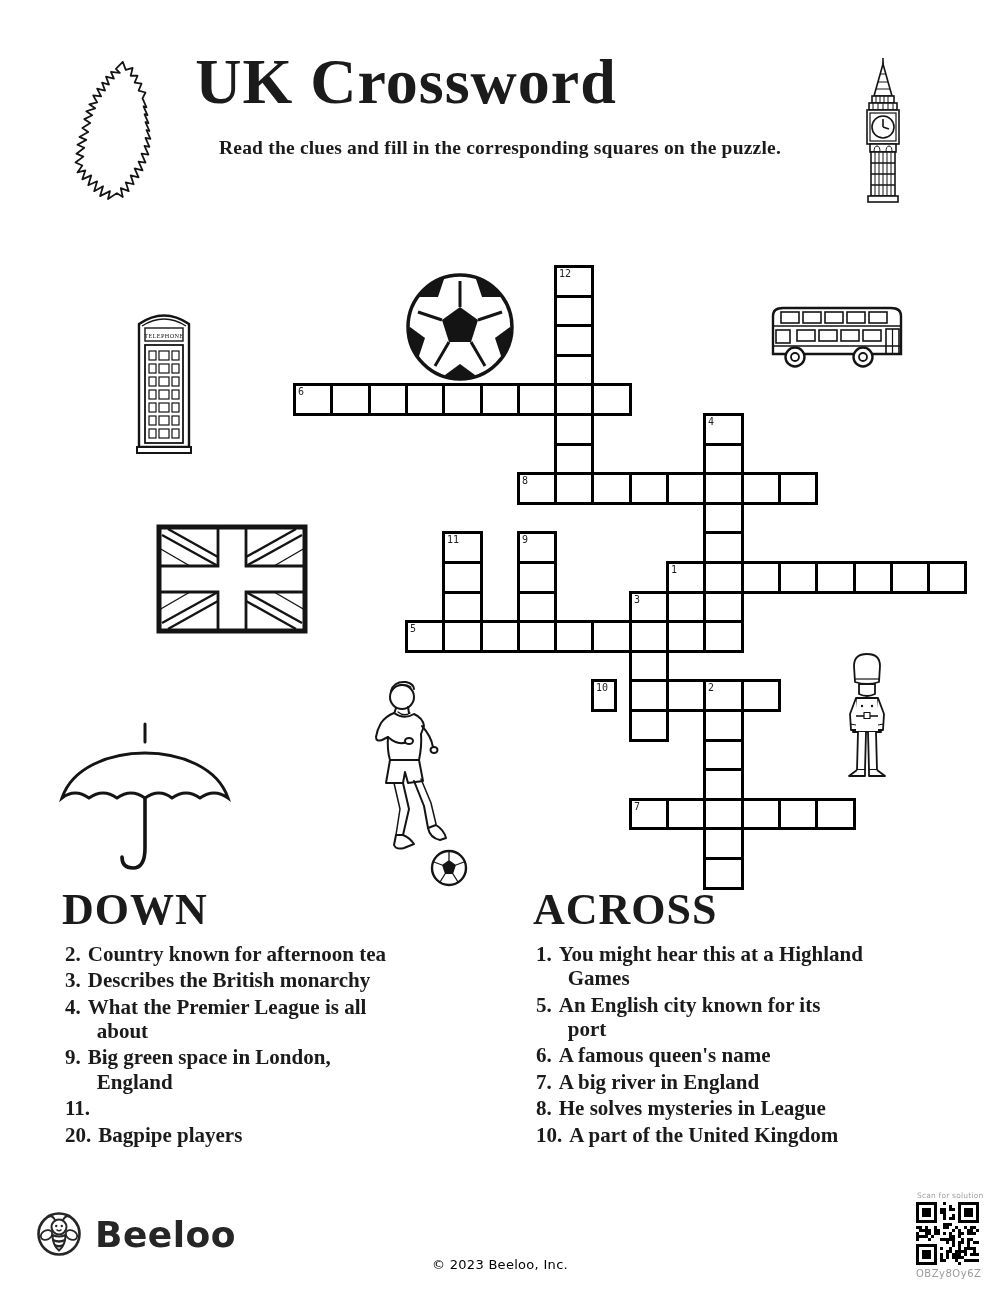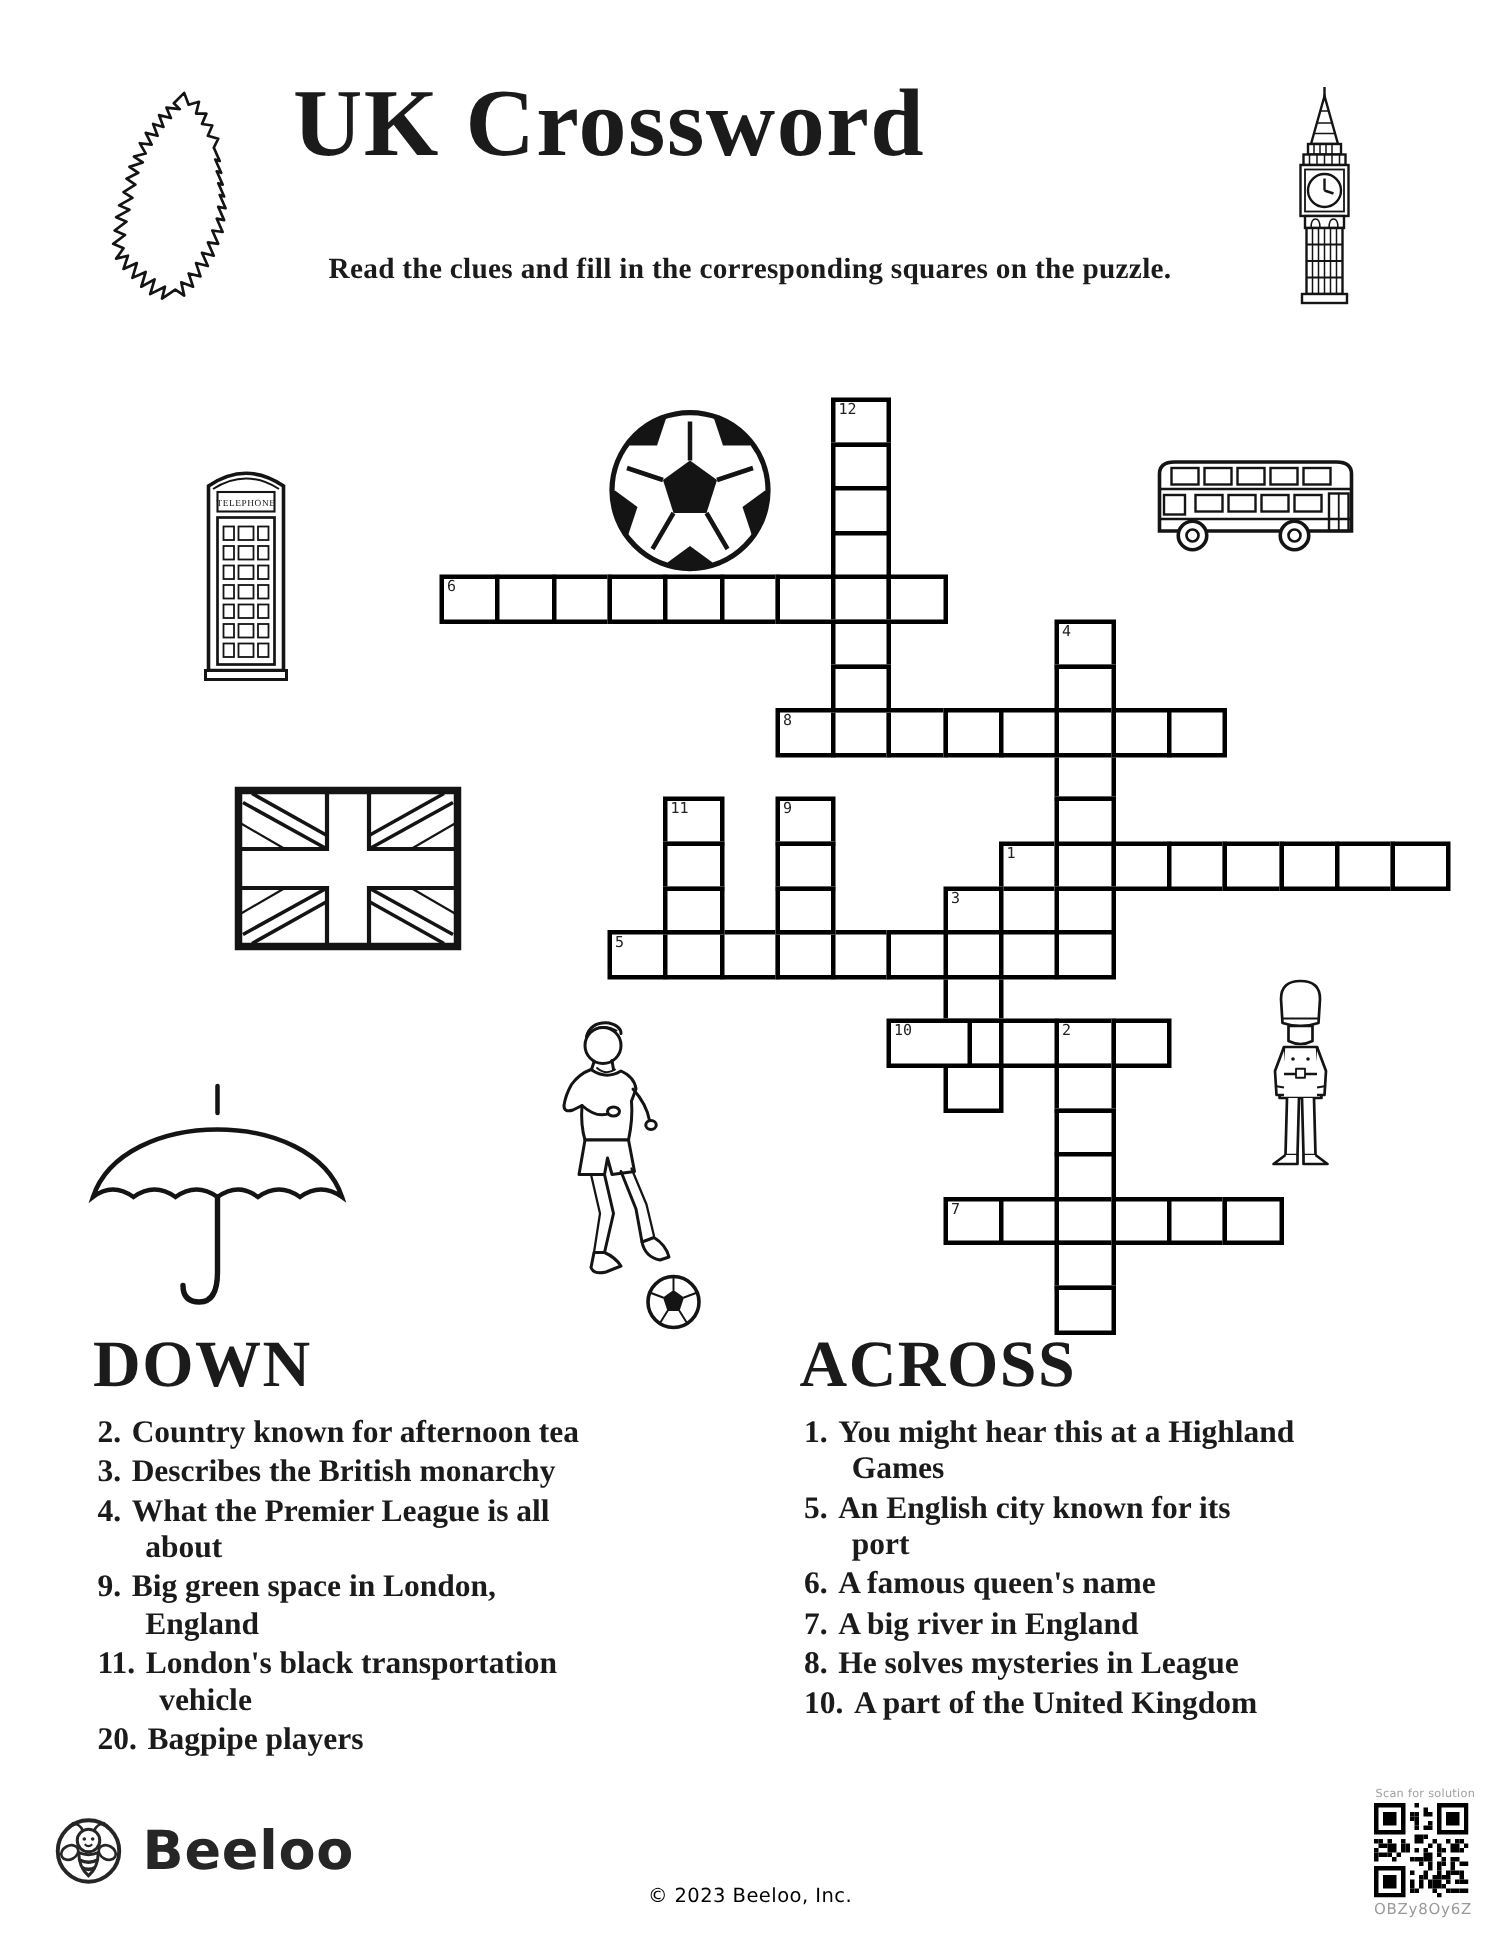--- a/index.html
+++ b/index.html
@@ -8,21 +8,21 @@
     font-family:"Liberation Serif","DejaVu Serif",serif;color:#1b1b1b;overflow:hidden;
   }
   .abs{position:absolute;}
   
   .title{
     left:0;top:50px;width:812px;text-align:center;
     font-size:64px;font-weight:700;letter-spacing:1px;line-height:1;
   }
   .subtitle{
     left:0;top:137px;width:1000px;text-align:center;
-    font-size:19.5px;font-weight:700;letter-spacing:.2px;margin-top:32px;
+    font-size:19.5px;font-weight:700;letter-spacing:.2px;
   }
   
   #grid{left:0;top:0;width:1000px;height:1294px;position:absolute;}
   .cell{
     position:absolute;border:3px solid #000;background:#fff;box-sizing:border-box;
   }
   .cellnum{
     position:absolute;top:0;left:2px;
     font-family:"DejaVu Sans Mono",monospace;font-size:10px;color:#222;line-height:1.1;
   }
@@ -327,21 +327,21 @@
     <div class="cell" style="left: 591px; top: 472px; width: 41px; height: 33px; border-width: 3px;"></div>
     <div class="cell" style="left: 629px; top: 472px; width: 40px; height: 33px; border-width: 3px;"></div>
     <div class="cell" style="left: 666px; top: 472px; width: 40px; height: 33px; border-width: 3px;"></div>
     <div class="cell" style="left: 741px; top: 472px; width: 40px; height: 33px; border-width: 3px;"></div>
     <div class="cell" style="left: 778px; top: 472px; width: 40px; height: 33px; border-width: 3px;"></div>
     <div class="cell" style="left: 517px; top: 531px; width: 40px; height: 33px; border-width: 3px;">
       <span class="cellnum">9</span>
     </div>
     <div class="cell" style="left: 517px; top: 561px; width: 40px; height: 33px; border-width: 3px;"></div>
     <div class="cell" style="left: 517px; top: 591px; width: 40px; height: 32px; border-width: 3px;"></div>
-    <div class="cell" style="left: 591px; top: 679px; width: 57px; height: 33px; border-width: 3px;">
+    <div class="cell" style="left: 591px; top: 679px; width: 26px; height: 33px; border-width: 3px;">
       <span class="cellnum">10</span>
     </div>
     <div class="cell" style="left: 666px; top: 679px; width: 40px; height: 33px; border-width: 3px;"></div>
     <div class="cell" style="left: 741px; top: 679px; width: 40px; height: 33px; border-width: 3px;"></div>
     <div class="cell" style="left: 442px; top: 531px; width: 41px; height: 33px; border-width: 3px;">
       <span class="cellnum">11</span>
     </div>
     <div class="cell" style="left: 442px; top: 561px; width: 41px; height: 33px; border-width: 3px;"></div>
     <div class="cell" style="left: 442px; top: 591px; width: 41px; height: 32px; border-width: 3px;"></div>
     <div class="cell" style="left: 554px; top: 265px; width: 40px; height: 33px; border-width: 3px;">
@@ -369,22 +369,20 @@
       <span class="clue-text">What the Premier League is all
 about</span>
     </div>
     <div class="clue">
       <span class="clue-num">9.</span>
       <span class="clue-text">Big green space in London,
 England</span>
     </div>
     <div class="clue">
       <span class="clue-num">11.</span>
-      <span class="clue-text">London's black transportation
-vehicle</span>
     </div>
     <div class="clue">
       <span class="clue-num">20.</span>
       <span class="clue-text">Bagpipe players</span>
     </div>
   </div>
 
 <div class="abs clue-header" style="left:533px;top:888px;">ACROSS</div>
 <div class="abs clue-list" style="left:536px;top:942px;width:380px;" id="across-list">
     <div class="clue">

